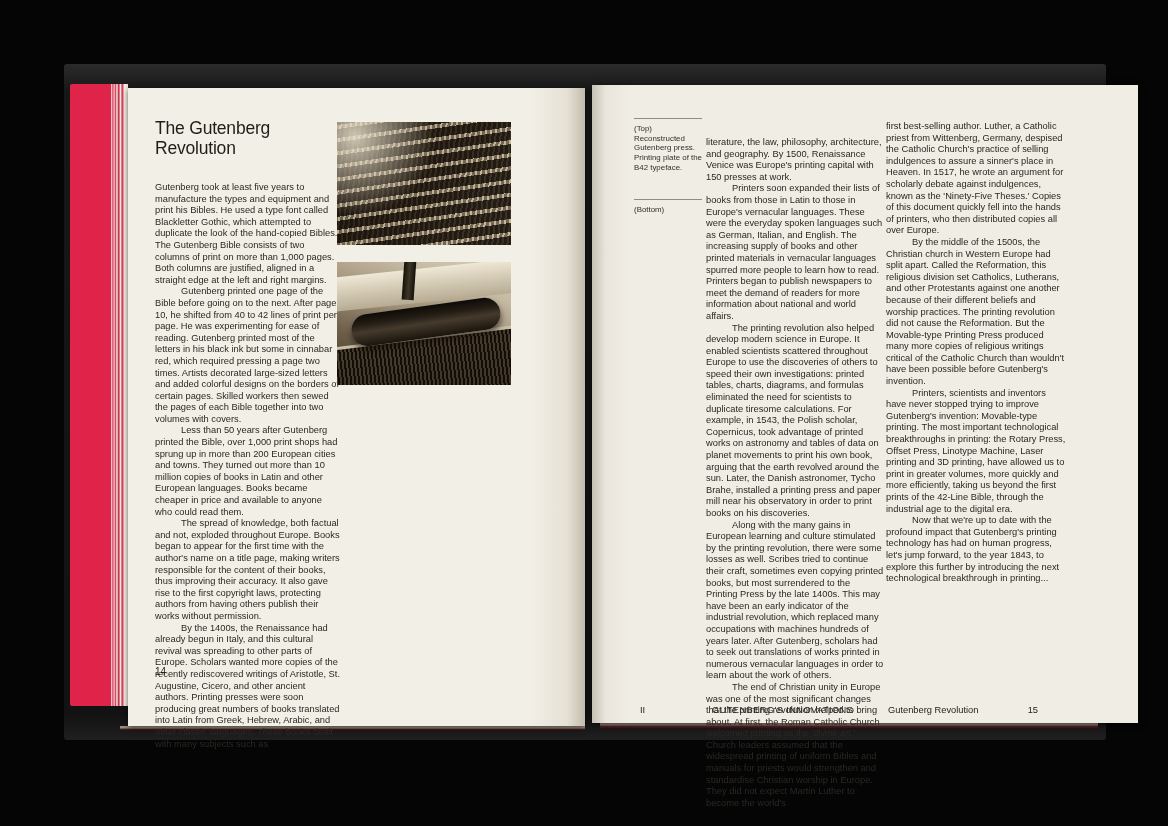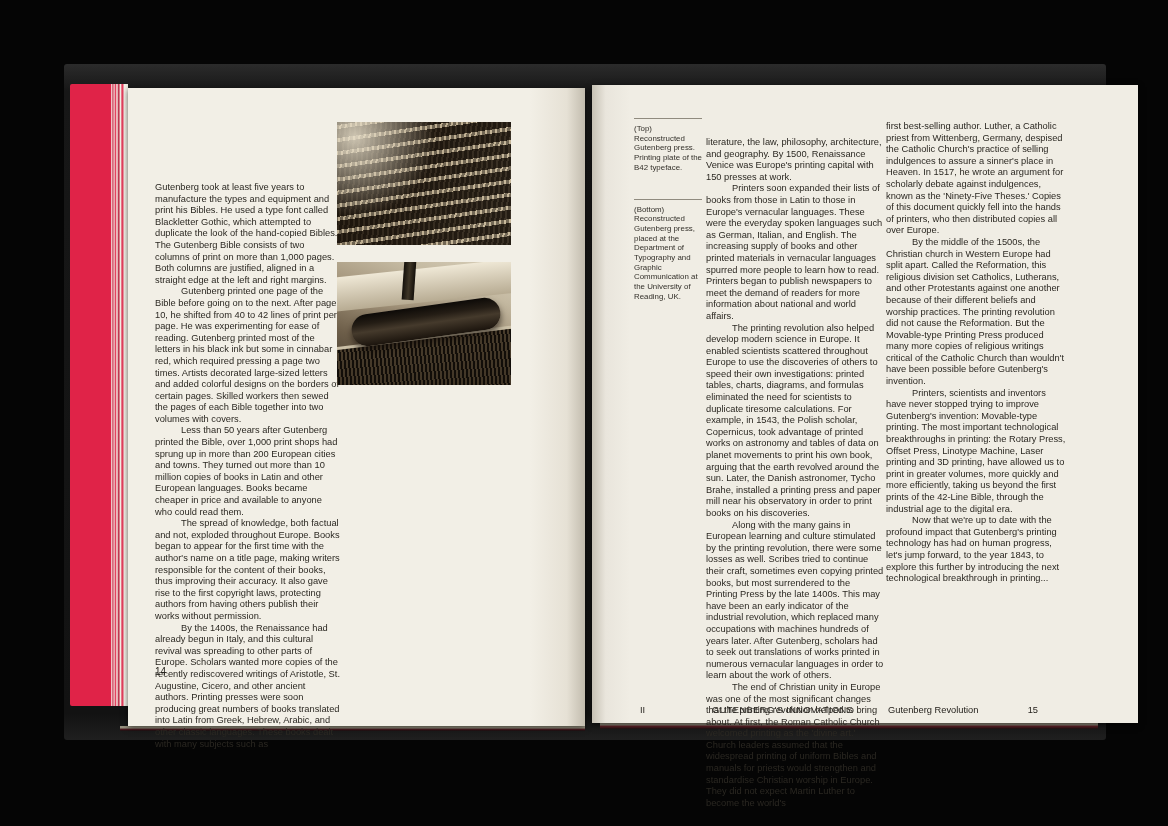--- a/index.html
+++ b/index.html
@@ -111,20 +111,21 @@
 </head>
 <body>
 
 <div class="cover"></div>
 <div class="fore-edge-left"></div>
 <div class="fore-edge-right"></div>
 <div class="bottom-edge-left"></div>
 <div class="bottom-edge-right"></div>
 
 <div class="page page-left">
+  <div class="title">The Gutenberg Revolution</div>
 
   <div class="lp-body body-col">
     <p>Gutenberg took at least five years to manufacture the types and equipment and print his Bibles. He used a type font called Blackletter Gothic, which attempted to duplicate the look of the hand-copied Bibles. The Gutenberg Bible consists of two columns of print on more than 1,000 pages. Both columns are justified, aligned in a straight edge at the left and right margins.</p>
     <p class="indent">Gutenberg printed one page of the Bible before going on to the next. After page 10, he shifted from 40 to 42 lines of print per page. He was experimenting for ease of reading. Gutenberg printed most of the letters in his black ink but some in cinnabar red, which required pressing a page two times. Artists decorated large-sized letters and added colorful designs on the borders of certain pages. Skilled workers then sewed the pages of each Bible together into two volumes with covers.</p>
     <p class="indent">Less than 50 years after Gutenberg printed the Bible, over 1,000 print shops had sprung up in more than 200 European cities and towns. They turned out more than 10 million copies of books in Latin and other European languages. Books became cheaper in price and available to anyone who could read them.</p>
     <p class="indent">The spread of knowledge, both factual and not, exploded throughout Europe. Books began to appear for the first time with the author's name on a title page, making writers responsible for the content of their books, thus improving their accuracy. It also gave rise to the first copyright laws, protecting authors from having others publish their works without permission.</p>
     <p class="indent">By the 1400s, the Renaissance had already begun in Italy, and this cultural revival was spreading to other parts of Europe. Scholars wanted more copies of the recently rediscovered writings of Aristotle, St. Augustine, Cicero, and other ancient authors. Printing presses were soon producing great numbers of books translated into Latin from Greek, Hebrew, Arabic, and other classic languages. These books dealt with many subjects such as</p>
   </div>
 
   <div class="photo photo-type"></div>
@@ -143,21 +144,20 @@
 
   <div class="cap-col">
     <div class="cap-block">
       <div class="cap-rule"></div>
       <span class="cap-label">(Top)</span>
       <span>Reconstructed Gutenberg press. Printing plate of the B42 typeface.</span>
     </div>
     <div class="cap-block">
       <div class="cap-rule"></div>
       <span class="cap-label">(Bottom)</span>
-      <span>Reconstructed Gutenberg press, placed at the Department of Typography and Graphic Communication at the University of Reading, UK.</span>
     </div>
   </div>
 
   <div class="rp-col1 body-col">
     <p>literature, the law, philosophy, architecture, and geography. By 1500, Renaissance Venice was Europe's printing capital with 150 presses at work.</p>
     <p class="indent">Printers soon expanded their lists of books from those in Latin to those in Europe's vernacular languages. These were the everyday spoken languages such as German, Italian, and English. The increasing supply of books and other printed materials in vernacular languages spurred more people to learn how to read. Printers began to publish newspapers to meet the demand of readers for more information about national and world affairs.</p>
     <p class="indent">The printing revolution also helped develop modern science in Europe. It enabled scientists scattered throughout Europe to use the discoveries of others to speed their own investigations: printed tables, charts, diagrams, and formulas eliminated the need for scientists to duplicate tiresome calculations. For example, in 1543, the Polish scholar, Copernicus, took advantage of printed works on astronomy and tables of data on planet movements to print his own book, arguing that the earth revolved around the sun. Later, the Danish astronomer, Tycho Brahe, installed a printing press and paper mill near his observatory in order to print books on his discoveries.</p>
     <p class="indent">Along with the many gains in European learning and culture stimulated by the printing revolution, there were some losses as well. Scribes tried to continue their craft, sometimes even copying printed books, but most surrendered to the Printing Press by the late 1400s. This may have been an early indicator of the industrial revolution, which replaced many occupations with machines hundreds of years later. After Gutenberg, scholars had to seek out translations of works printed in numerous vernacular languages in order to learn about the work of others.</p>
     <p class="indent">The end of Christian unity in Europe was one of the most significant changes that the printing revolution helped to bring about. At first, the Roman Catholic Church welcomed printing as the 'divine art.' Church leaders assumed that the widespread printing of uniform Bibles and manuals for priests would strengthen and standardise Christian worship in Europe. They did not expect Martin Luther to become the world's</p>
   </div>

